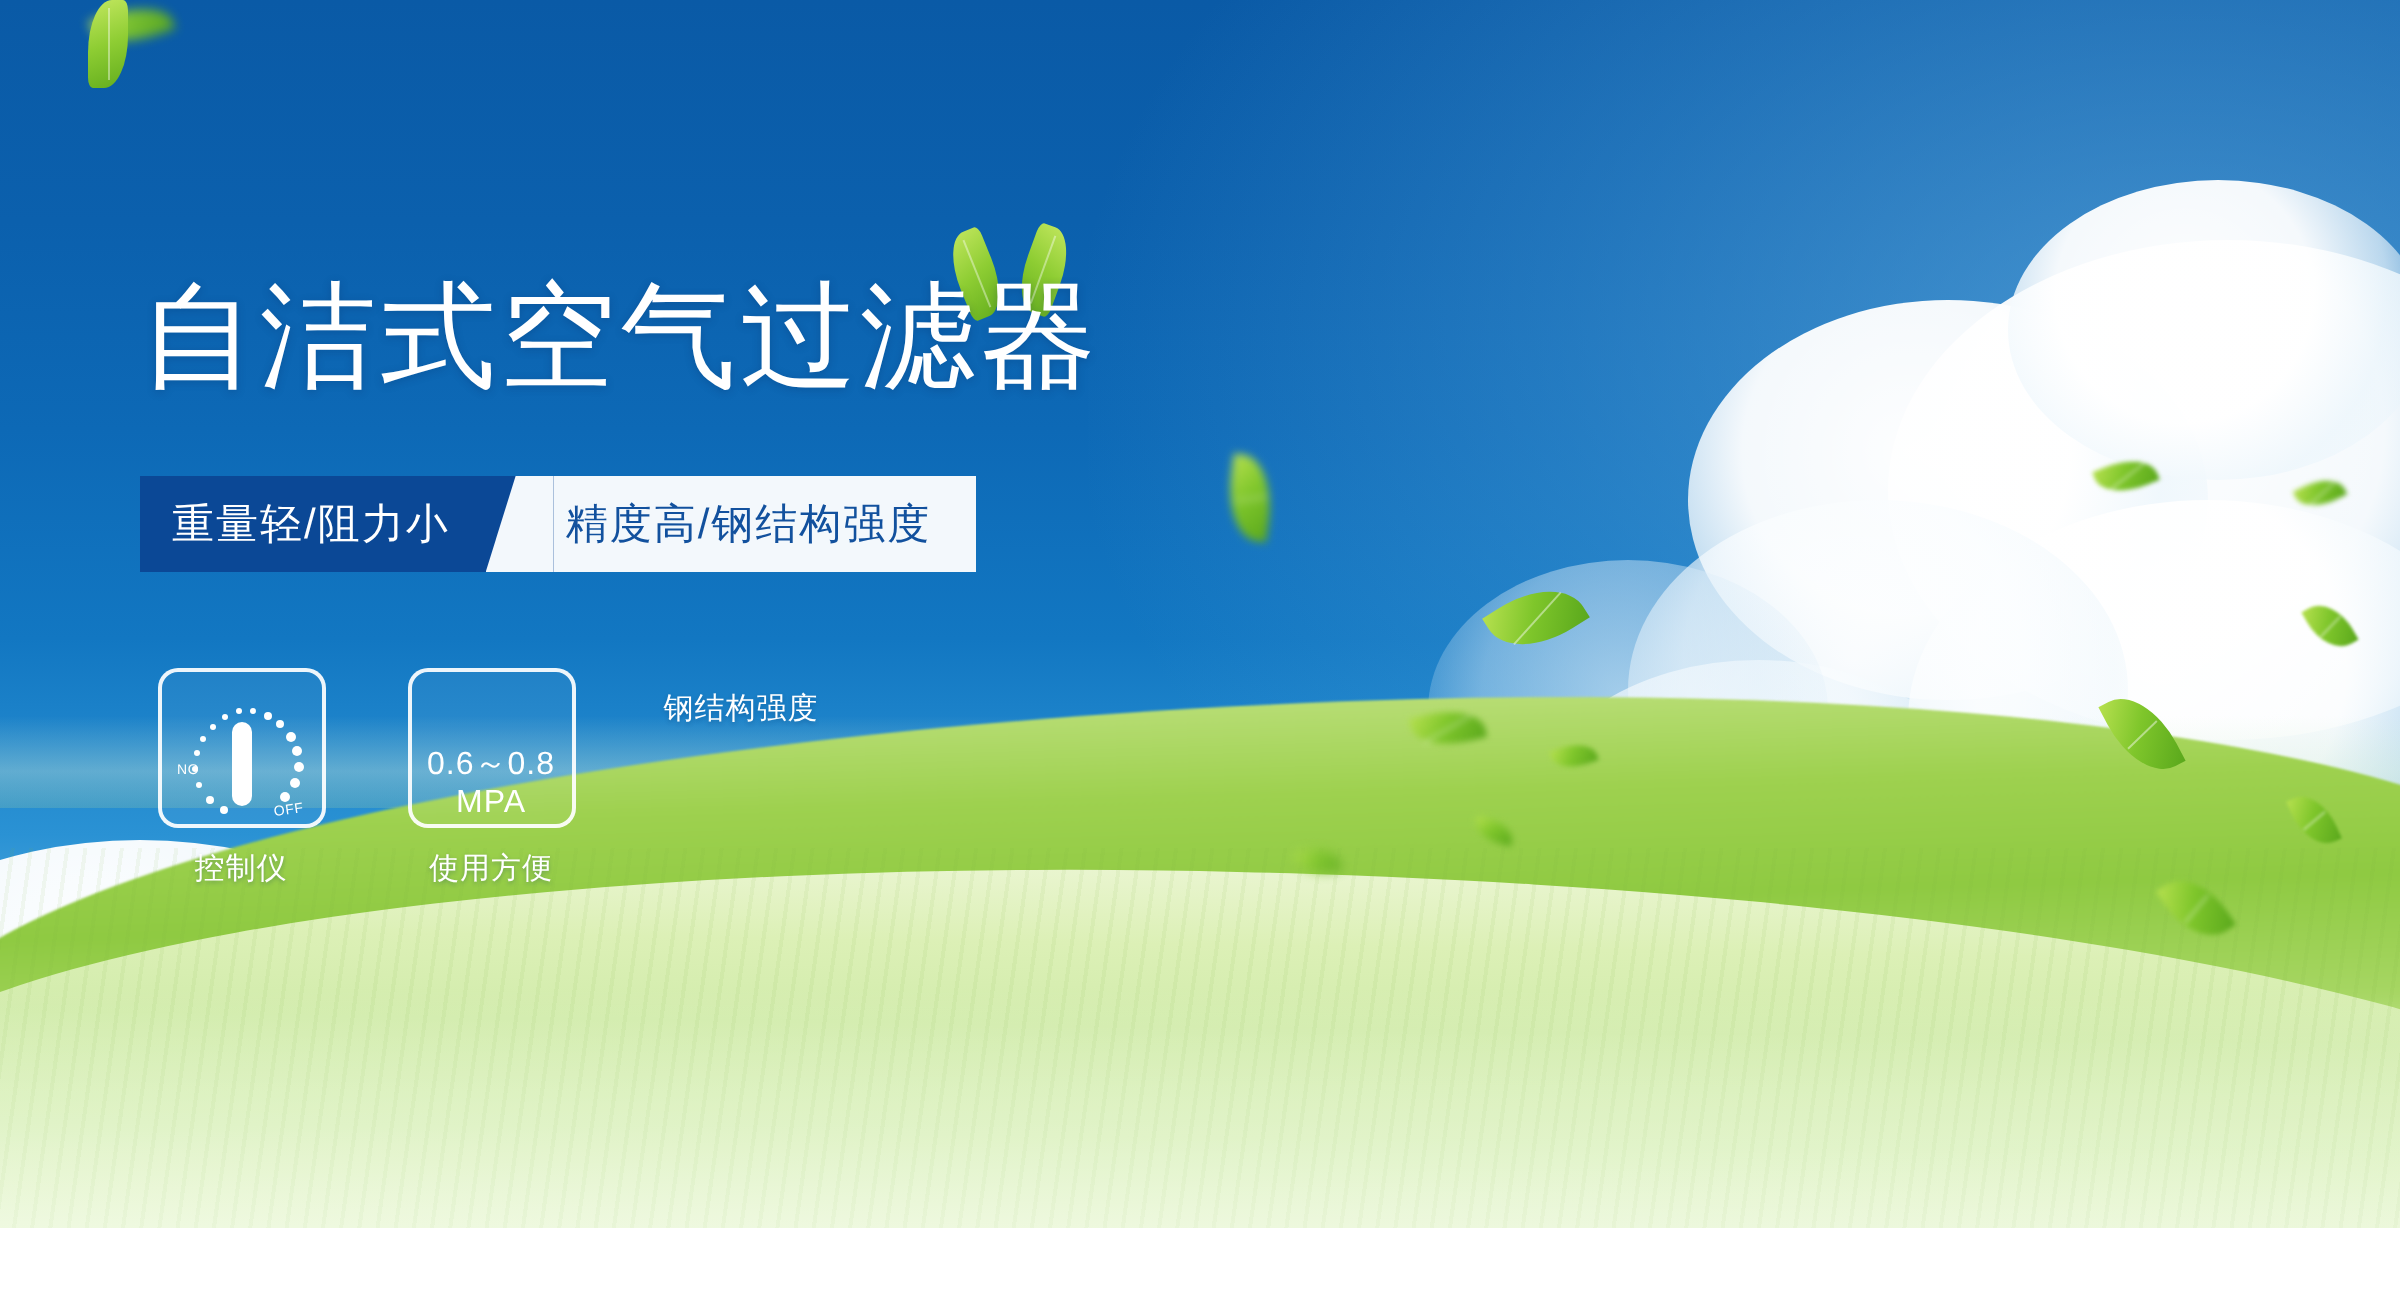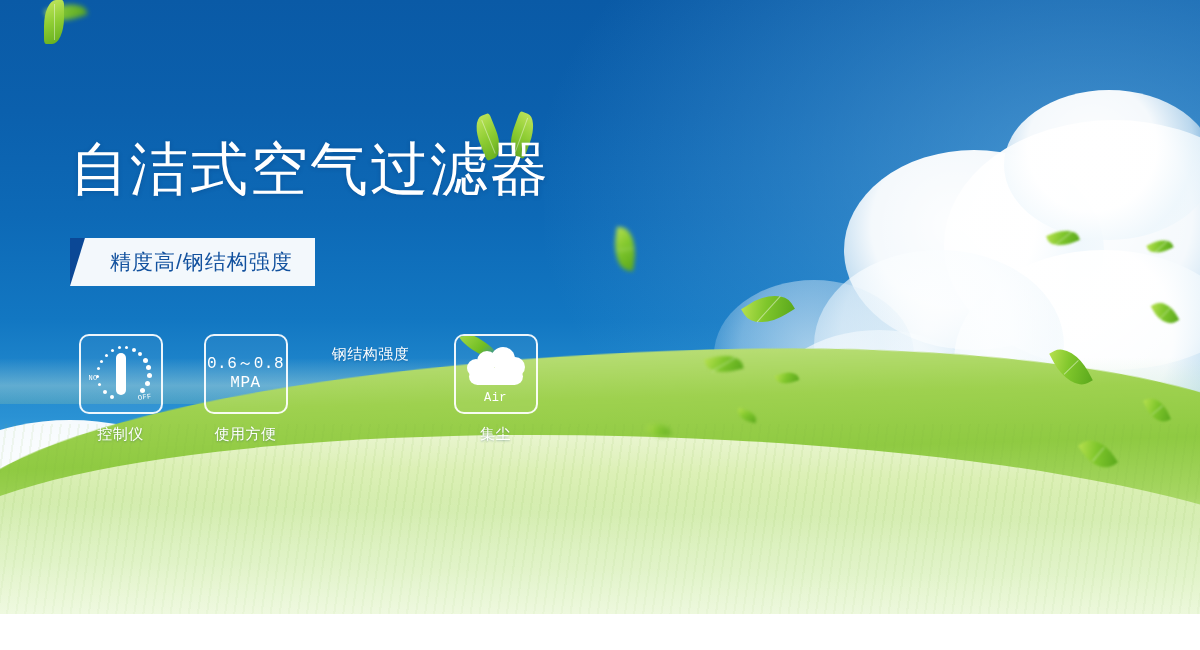--- a/index.html
+++ b/index.html
@@ -266,25 +266,24 @@
     flex-direction: column;
     align-items: center;
   }
   .feature-box {
     width: 80px;
     height: 76px;
     border: 2px solid rgba(255,255,255,0.92);
     border-radius: 10px;
     background: rgba(255,255,255,0.05);
     display: flex;
-    align-items: center;
+    align-items: flex-end;
     justify-content: center;
     position: relative;
     overflow: hidden;
-    font-family: Liberation Mono, monospace;
   }
   .feature-text {
     color: #ffffff;
     font-size: 16px;
     line-height: 1.18;
     text-align: center;
     letter-spacing: 0.5px;
   }
   .feature-label {
     margin-top: 11px;
@@ -430,20 +429,21 @@
   <div class="leaf vein" style="left:1148px;top:396px; width:18px; height:28px; transform:rotate(-24deg); filter:blur(.9px);"></div>
   <div class="leaf vein" style="left:1086px;top:436px; width:24px; height:36px; transform:rotate(-34deg); filter:blur(1.2px);"></div>
   <div class="leaf" style="left:648px; top:424px; width:22px; height:13px; transform:rotate(-10deg); filter:blur(2.6px); opacity:.8;"></div>
 
   <div class="sprout"></div>
   <div class="sprout sprout-left" style="left:478px; top:115px; transform:rotate(-22deg);"></div>
   <div class="sprout sprout-right"></div>
   <div class="title">自洁式空气过滤器</div>
 
   <div class="subtitle-bar">
+    <div class="sub-left">重量轻/阻力小</div>
     <div class="sub-divider"></div>
     <div class="sub-right">精度高/钢结构强度</div>
   </div>
 
   <div class="features">
 
     <div class="feature">
       <div class="feature-box">
         <div class="dial">
           <div class="needle"></div>
@@ -479,29 +479,15 @@
         </div>
       </div>
       <div class="feature-label">使用方便</div>
     </div>
 
 
     <div class="feature">
       <div class="feature-label">钢结构强度</div>
     </div>
 
-    <div class="feature">
-      <div class="feature-box">
-        <div class="airicon">
-          <div class="streak"></div>
-          <div class="puff" style="left:2px;  top:14px; width:18px; height:18px;"></div>
-          <div class="puff" style="left:12px; top:6px;  width:20px; height:20px;"></div>
-          <div class="puff" style="left:26px; top:2px;  width:24px; height:24px;"></div>
-          <div class="puff" style="left:40px; top:12px; width:20px; height:20px;"></div>
-          <div class="base"></div>
-          <div class="air-text">Air</div>
-        </div>
-      </div>
-      <div class="feature-label">集尘</div>
-    </div>
 
   </div>
 </div>
 
 </body></html>

